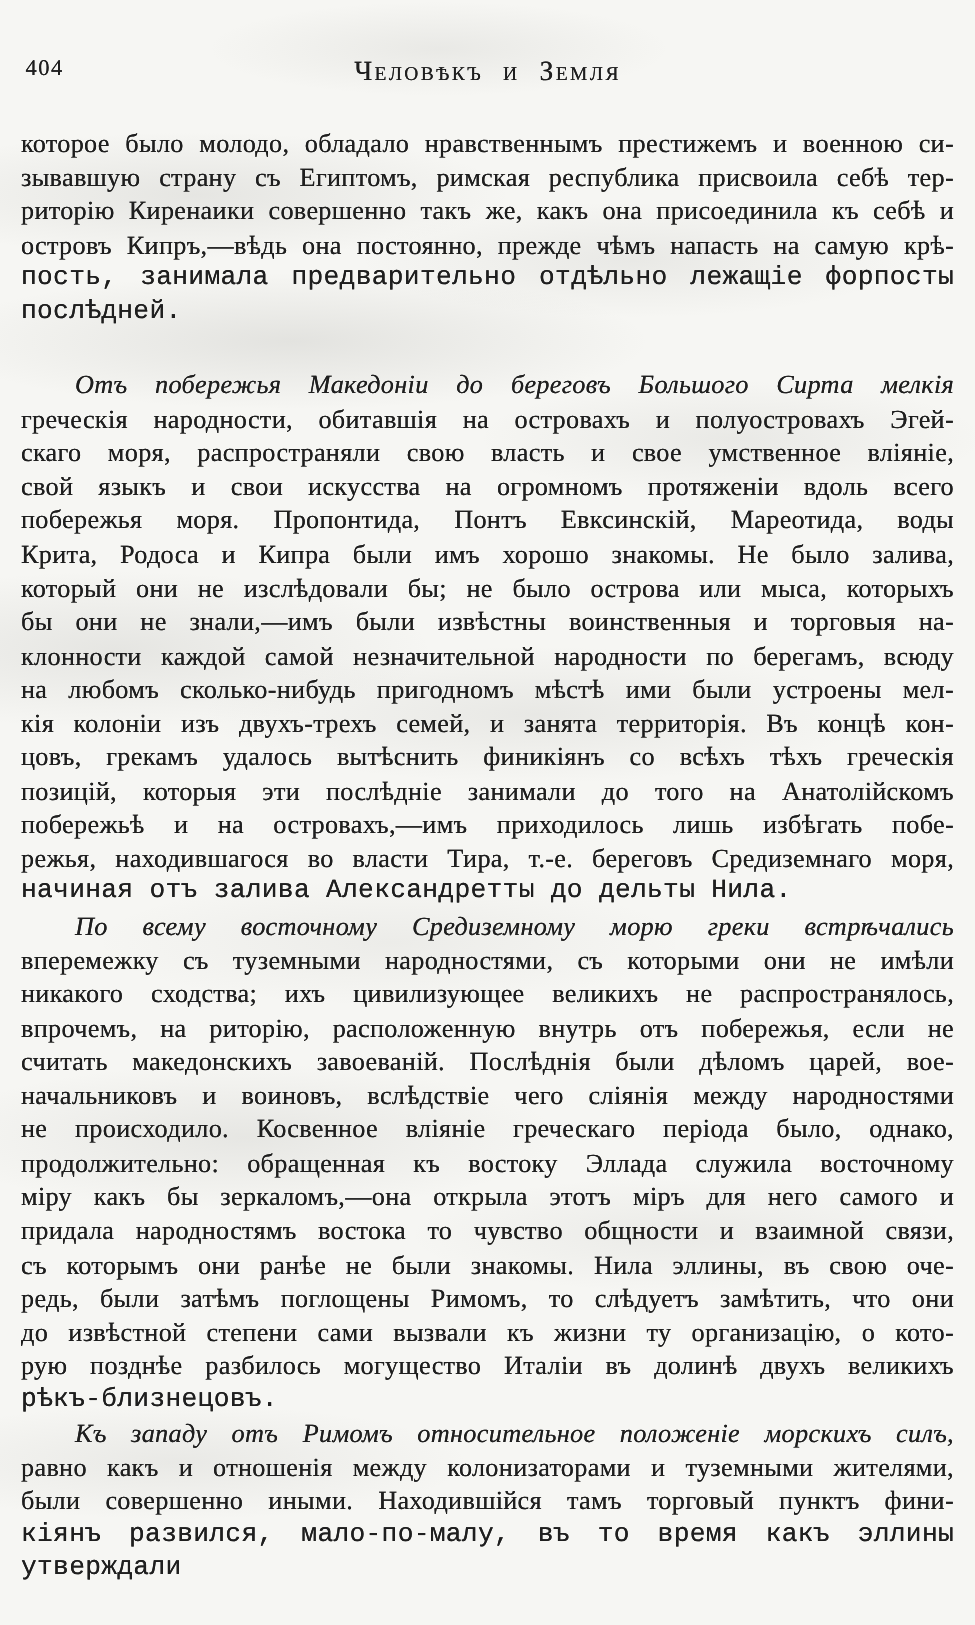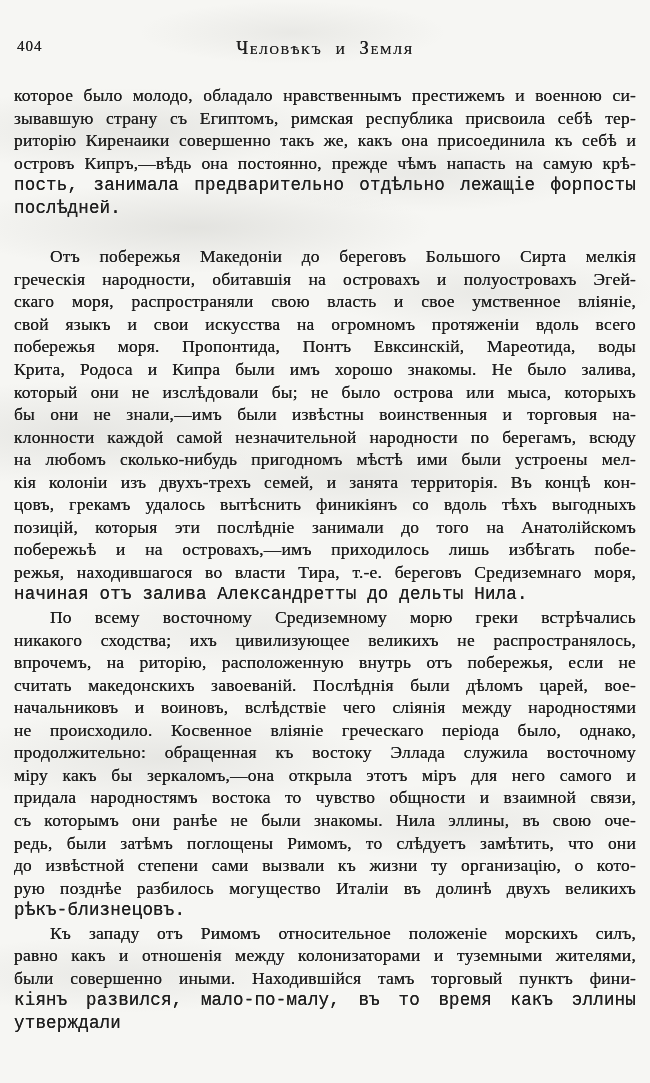--- a/index.html
+++ b/index.html
@@ -72,20 +72,21 @@
   .line {
     text-align: justify;
     text-align-last: justify;
   }
   .line.last {
     text-align-last: left;
     font-family: Liberation Mono, monospace;
   }
   .paragraph.indent .line:first-child {
     text-indent: 36px;
+    font-style: italic;
   }
 </style>
 </head>
 <body>
 
 <div class="page">
   <header class="pagehead">
     <span class="pagenum">404</span>
     <span class="runtitle">Человѣкъ и Земля</span>
   </header>
@@ -102,28 +103,29 @@
         <div class="line">греческія народности, обитавшія на островахъ и полуостровахъ Эгей-</div>
         <div class="line">скаго моря, распространяли свою власть и свое умственное вліяніе,</div>
         <div class="line">свой языкъ и свои искусства на огромномъ протяженіи вдоль всего</div>
         <div class="line">побережья моря. Пропонтида, Понтъ Евксинскій, Мареотида, воды</div>
         <div class="line">Крита, Родоса и Кипра были имъ хорошо знакомы. Не было залива,</div>
         <div class="line">который они не изслѣдовали бы; не было острова или мыса, которыхъ</div>
         <div class="line">бы они не знали,—имъ были извѣстны воинственныя и торговыя на-</div>
         <div class="line">клонности каждой самой незначительной народности по берегамъ, всюду</div>
         <div class="line">на любомъ сколько-нибудь пригодномъ мѣстѣ ими были устроены мел-</div>
         <div class="line">кія колоніи изъ двухъ-трехъ семей, и занята территорія. Въ концѣ кон-</div>
-        <div class="line">цовъ, грекамъ удалось вытѣснить финикіянъ со вдоль тѣхъ выгодныхъ</div>
+        <div class="line">цовъ, грекамъ удалось вытѣснить финикіянъ со всѣхъ тѣхъ греческія</div>
         <div class="line">позицій, которыя эти послѣдніе занимали до того на Анатолійскомъ</div>
         <div class="line">побережьѣ и на островахъ,—имъ приходилось лишь избѣгать побе-</div>
         <div class="line">режья, находившагося во власти Тира, т.-е. береговъ Средиземнаго моря,</div>
         <div class="line last">начиная отъ залива Александретты до дельты Нила.</div>
       </div>
       <div class="paragraph indent">
         <div class="line">По всему восточному Средиземному морю греки встрѣчались</div>
+        <div class="line">вперемежку съ туземными народностями, съ которыми они не имѣли</div>
         <div class="line">никакого сходства; ихъ цивилизующее великихъ не распространялось,</div>
         <div class="line">впрочемъ, на риторію, расположенную внутрь отъ побережья, если не</div>
         <div class="line">считать македонскихъ завоеваній. Послѣднія были дѣломъ царей, вое-</div>
         <div class="line">начальниковъ и воиновъ, вслѣдствіе чего сліянія между народностями</div>
         <div class="line">не происходило. Косвенное вліяніе греческаго періода было, однако,</div>
         <div class="line">продолжительно: обращенная къ востоку Эллада служила восточному</div>
         <div class="line">міру какъ бы зеркаломъ,—она открыла этотъ міръ для него самого и</div>
         <div class="line">придала народностямъ востока то чувство общности и взаимной связи,</div>
         <div class="line">съ которымъ они ранѣе не были знакомы. Нила эллины, въ свою оче-</div>
         <div class="line">редь, были затѣмъ поглощены Римомъ, то слѣдуетъ замѣтить, что они</div>

